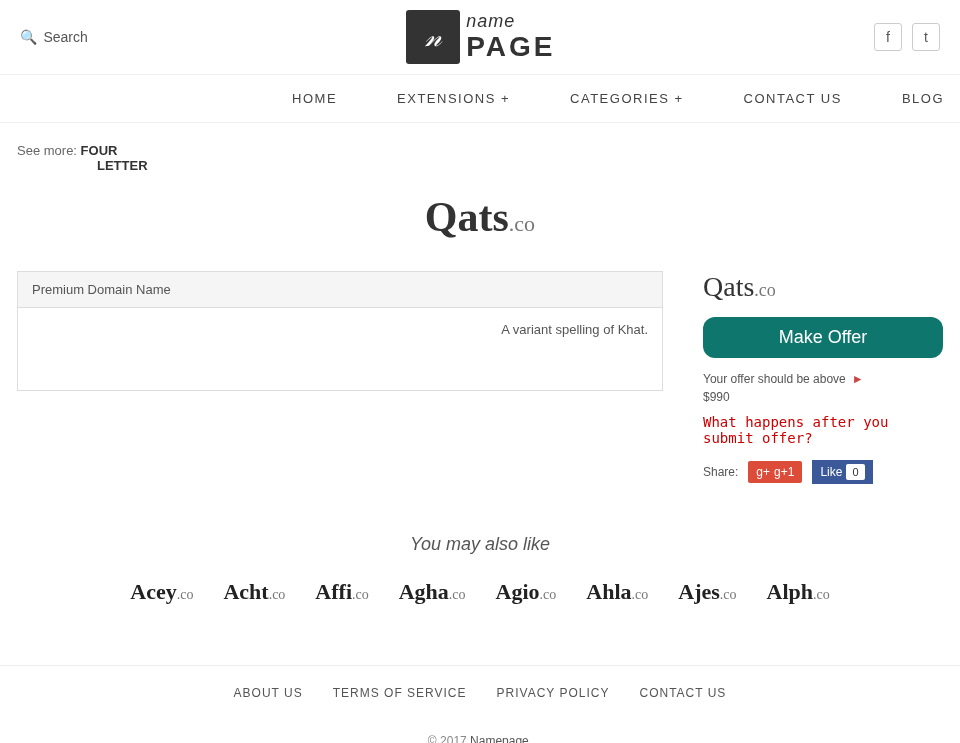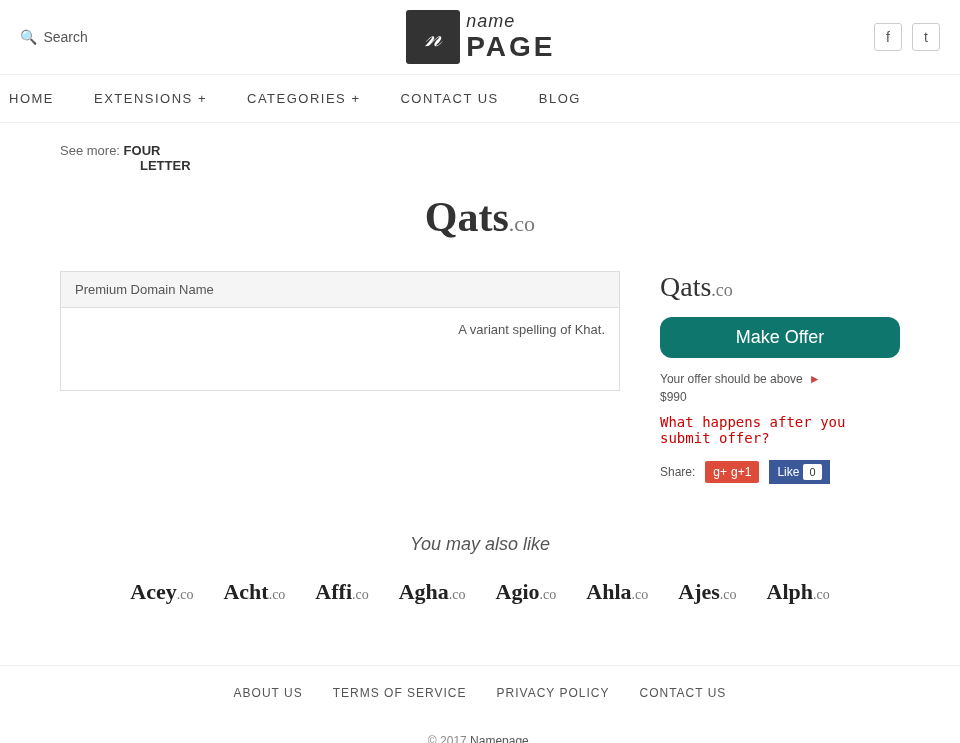--- a/index.html
+++ b/index.html
@@ -77,40 +77,40 @@
       align-items: center;
       justify-content: center;
       color: #555;
       font-size: 14px;
       cursor: pointer;
     }
 
     
     .nav {
       display: flex;
-      justify-content: flex-start;
-      align-items: center;
-      gap: 40px;
-      padding: 16px 9px;
+      justify-content: flex-end;
+      align-items: center;
+      gap: 60px;
+      padding: 16px 16px;
       border-bottom: 1px solid #eee;
     }
     .nav-item {
       font-size: 13px;
       letter-spacing: 1.5px;
       color: #444;
       cursor: pointer;
       text-transform: uppercase;
       text-decoration: none;
     }
 
     
     .main {
       max-width: 960px;
       margin: 0 auto;
-      padding: 20px 60px;
+      padding: 20px 17px;
     }
 
     .see-more {
       font-size: 13px;
       color: #666;
       margin-bottom: 20px;
     }
     .see-more-label {
       color: #666;
     }

